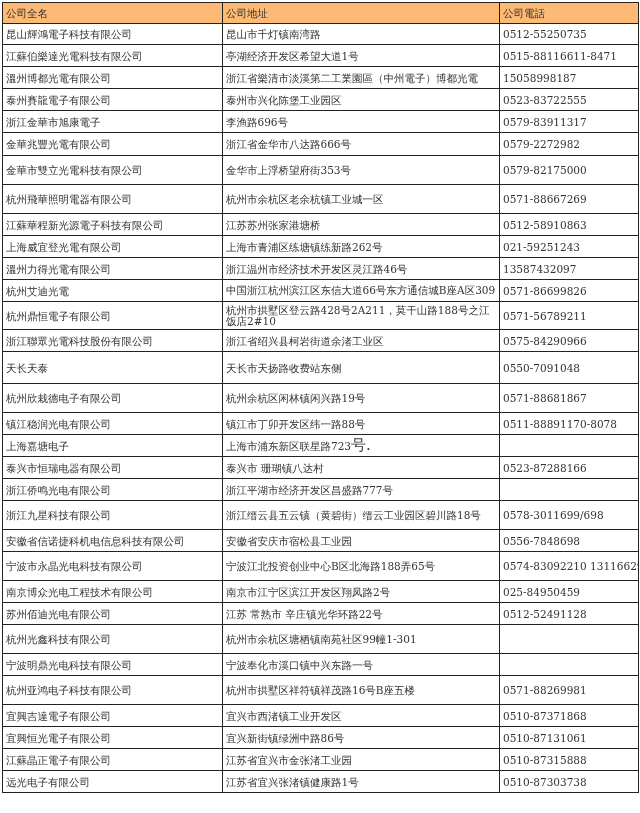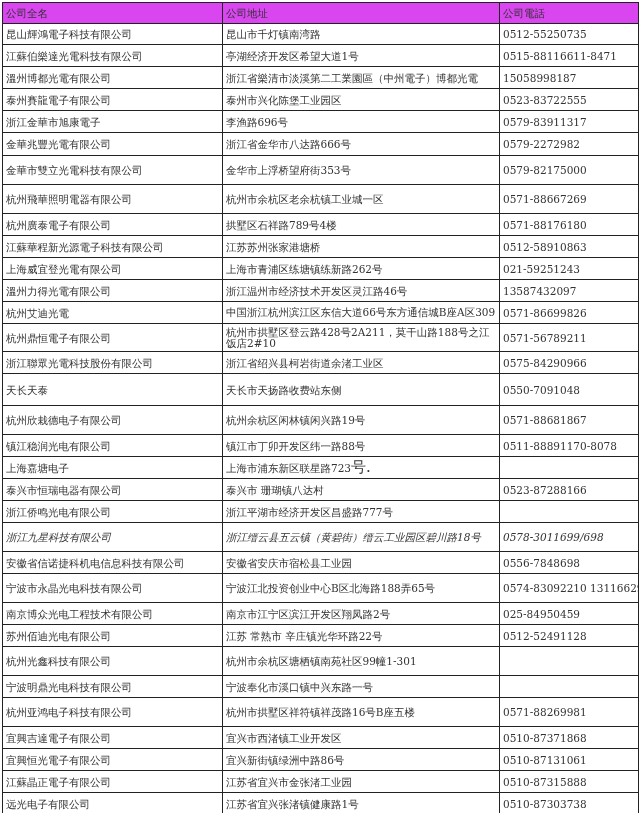--- a/index.html
+++ b/index.html
@@ -15,21 +15,21 @@
     padding: 0 3px;
     font-size: 10.5px;
     line-height: 12px;
     color: #333;
     font-weight: normal;
     text-align: left;
     vertical-align: middle;
     white-space: nowrap;
     overflow: hidden;
   }
-  table.grid th { background: #d946ef; height: 20px; }
+  table.grid th { background: #fdba74; height: 20px; }
   col.c1 { width: 220px; }
   col.c2 { width: 277px; }
   col.c3 { width: 139px; }
   td.addr.wrap { white-space: normal; line-height: 11px; }
   .big { font-size: 15px; }
 </style>
 </head>
 <body>
 
 <table class="grid">
@@ -80,25 +80,20 @@
         <td><span>金華市雙立光電科技有限公司</span></td>
         <td class="addr"><span>金华市上浮桥望府街353号</span></td>
         <td><span>0579-82175000</span></td>
       </tr>
       <tr style="height: 29px; padding-left: 44px;">
         <td><span>杭州飛華照明電器有限公司</span></td>
         <td class="addr"><span>杭州市余杭区老余杭镇工业城一区</span></td>
         <td><span>0571-88667269</span></td>
       </tr>
       <tr style="height: 22px;">
-        <td><span>杭州廣泰電子有限公司</span></td>
-        <td class="addr"><span>拱墅区石祥路789号4楼</span></td>
-        <td><span>0571-88176180</span></td>
-      </tr>
-      <tr style="height: 22px;">
         <td><span>江蘇華程新光源電子科技有限公司</span></td>
         <td class="addr"><span>江苏苏州张家港塘桥</span></td>
         <td><span>0512-58910863</span></td>
       </tr>
       <tr style="height: 22px; padding-left: 32px;">
         <td><span>上海威宜登光電有限公司</span></td>
         <td class="addr"><span>上海市青浦区练塘镇练新路262号</span></td>
         <td><span>021-59251243</span></td>
       </tr>
       <tr style="height: 22px;">
@@ -144,21 +139,21 @@
       <tr style="height: 22px;">
         <td><span>泰兴市恒瑞电器有限公司</span></td>
         <td class="addr"><span>泰兴市 珊瑚镇八达村</span></td>
         <td><span>0523-87288166</span></td>
       </tr>
       <tr style="height: 22px;">
         <td><span>浙江侨鸣光电有限公司</span></td>
         <td class="addr"><span>浙江平湖市经济开发区昌盛路777号</span></td>
         <td><span></span></td>
       </tr>
-      <tr style="height: 29px; font-style: italic;">
+      <tr style="height: 29px;">
         <td><span>浙江九星科技有限公司</span></td>
         <td class="addr"><span>浙江缙云县五云镇（黄碧街）缙云工业园区碧川路18号</span></td>
         <td><span>0578-3011699/698</span></td>
       </tr>
       <tr style="height: 22px;">
         <td><span>安徽省信诺捷科机电信息科技有限公司</span></td>
         <td class="addr"><span>安徽省安庆市宿松县工业园</span></td>
         <td><span>0556-7848698</span></td>
       </tr>
       <tr style="height: 29px;">

